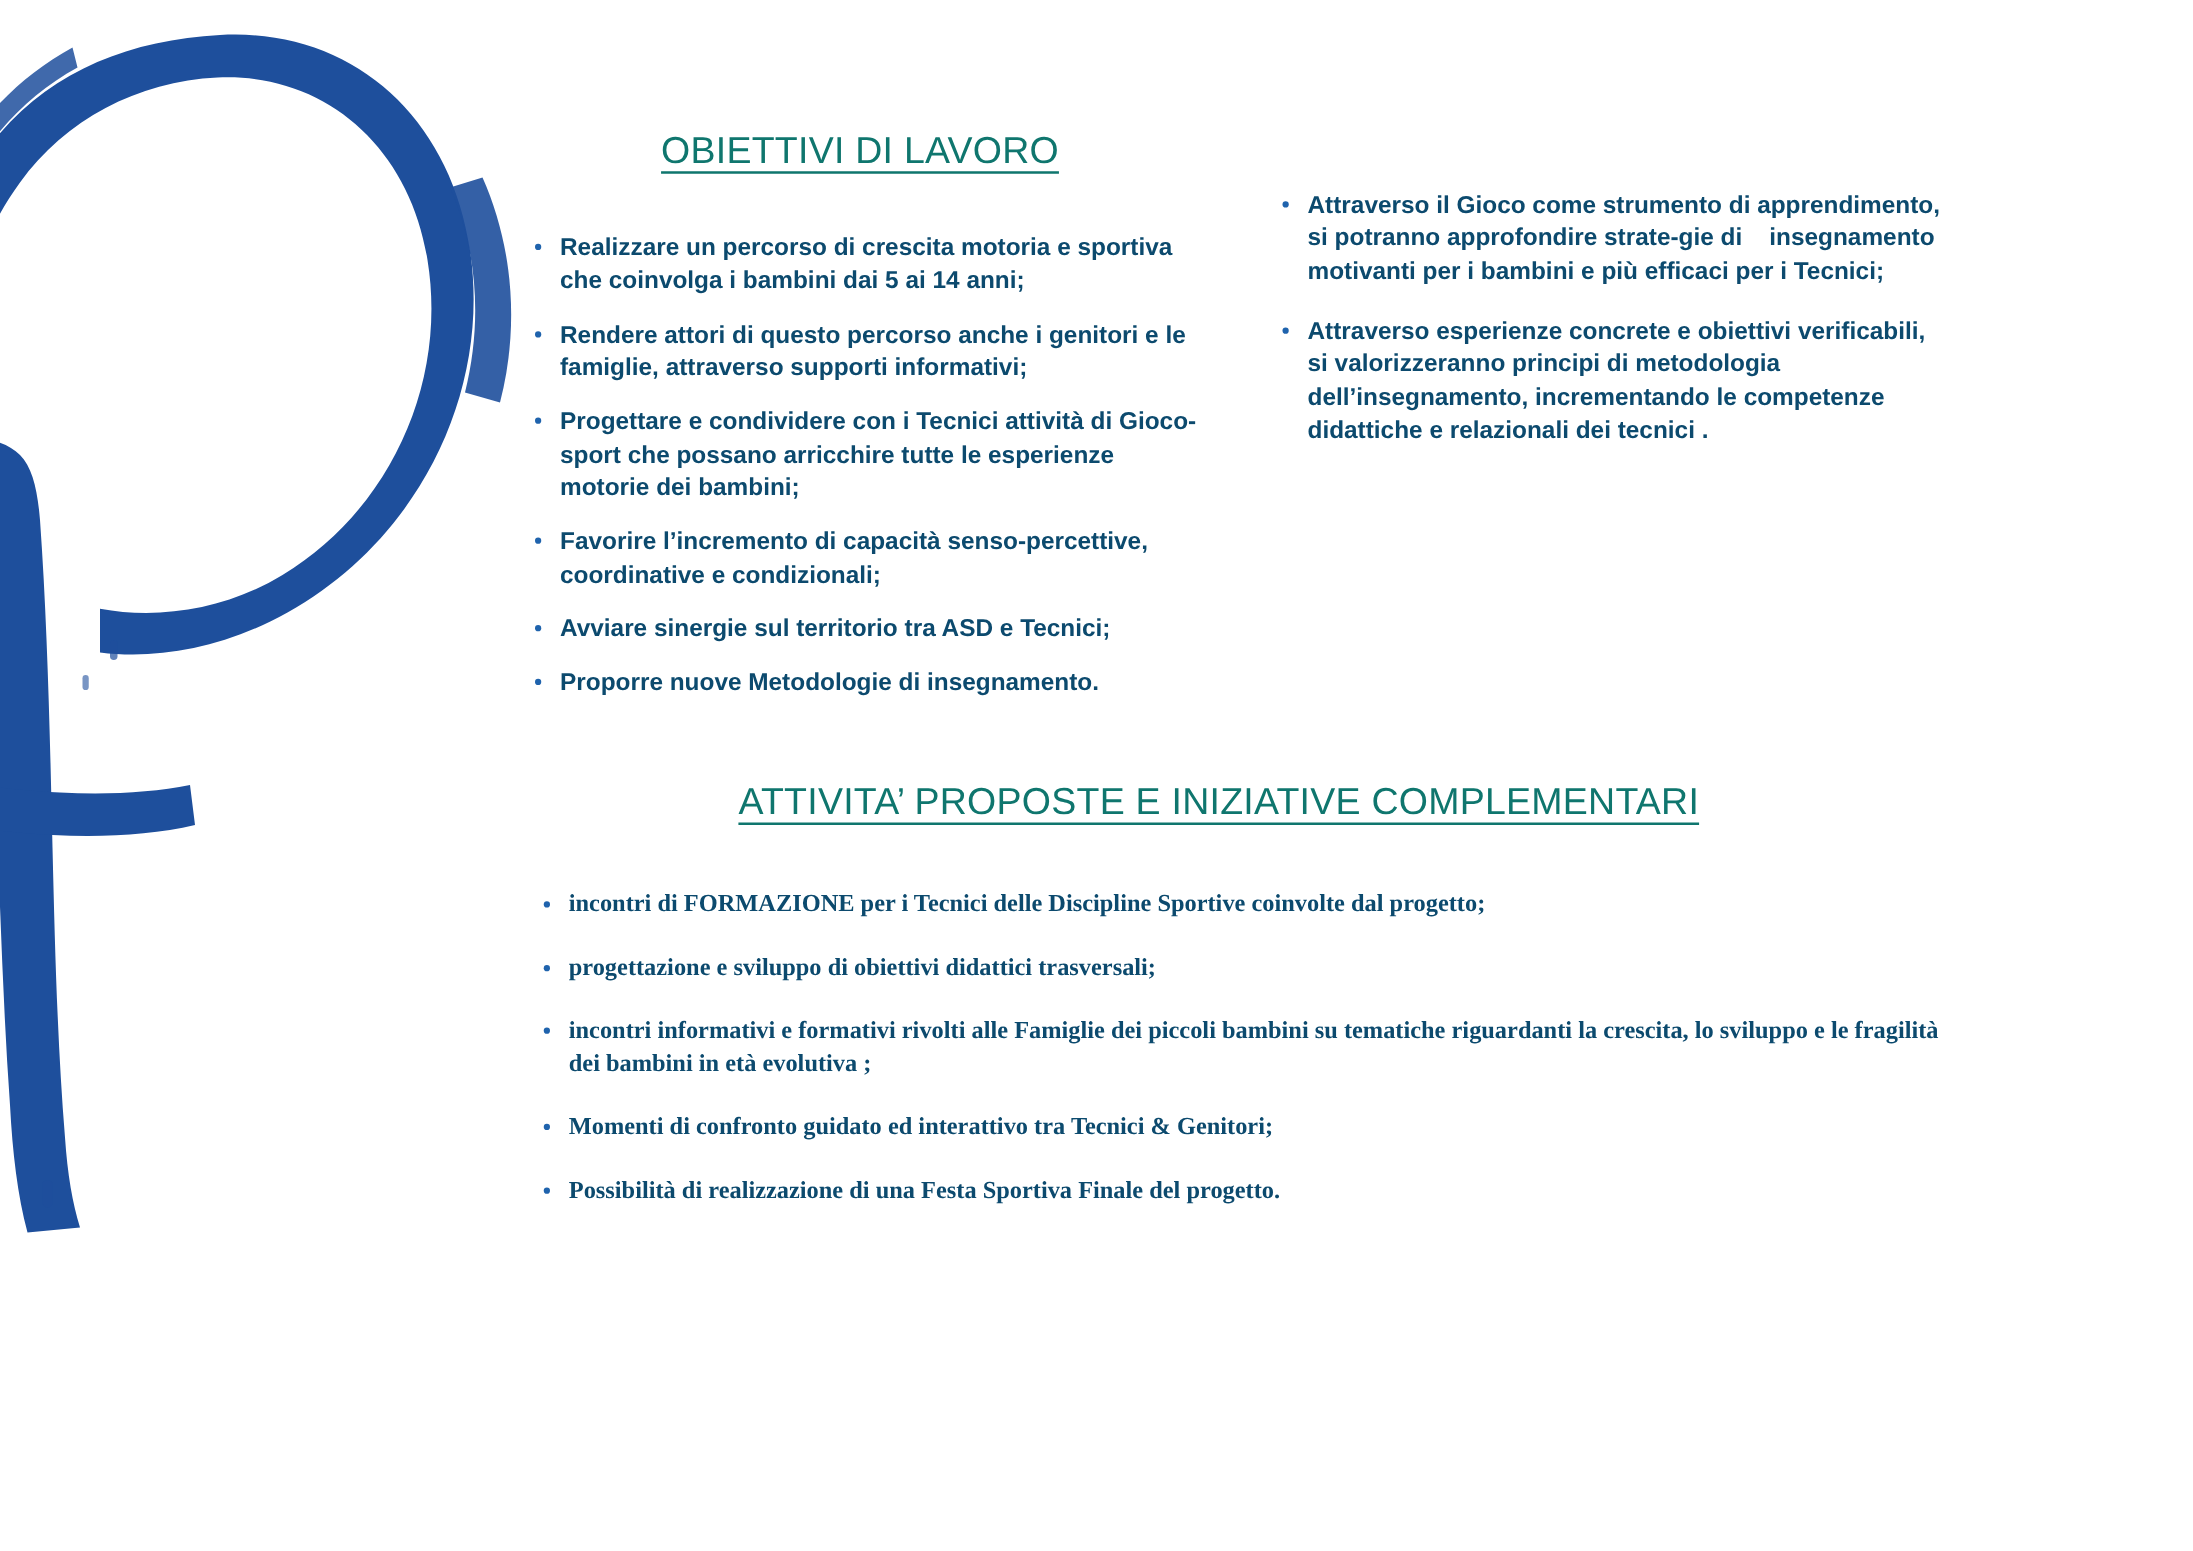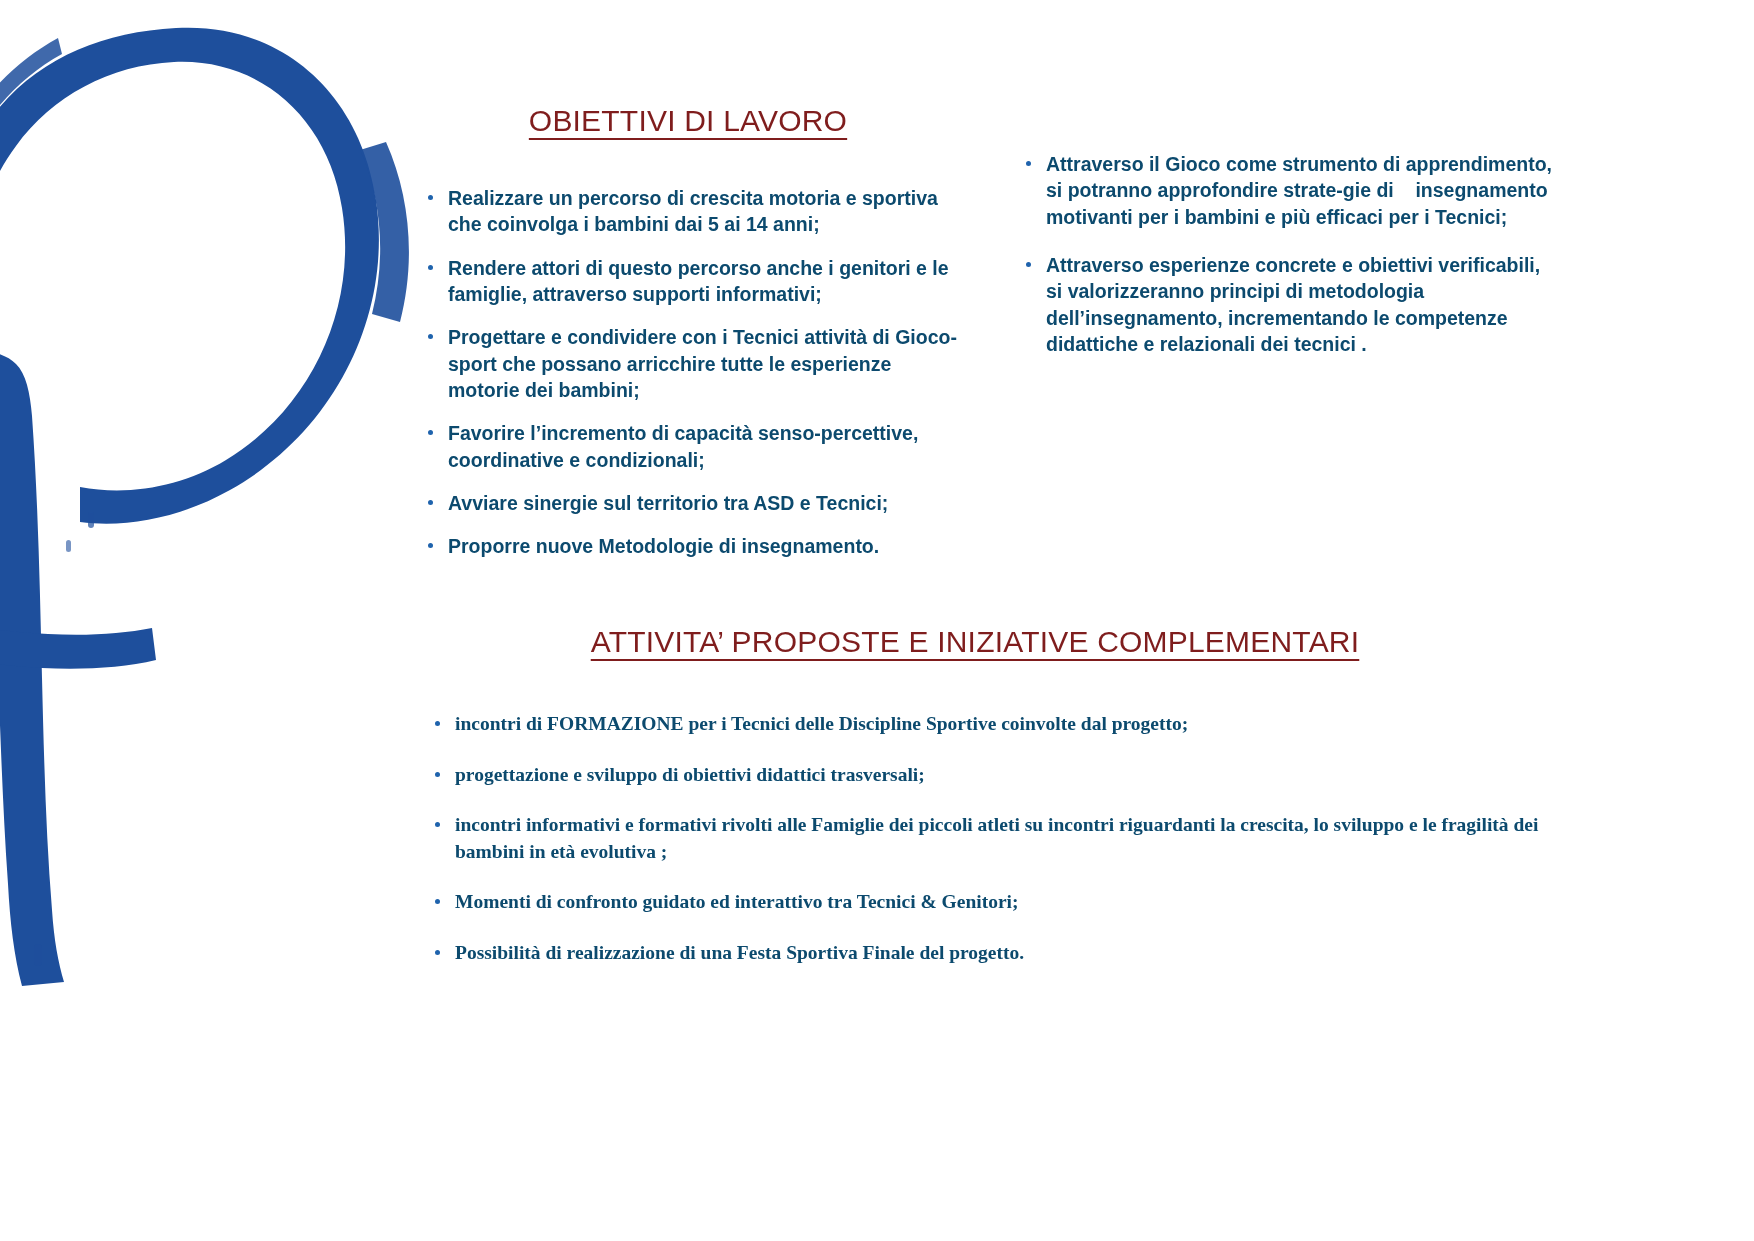--- a/index.html
+++ b/index.html
@@ -26,21 +26,21 @@
   }
 
   
   .page {
     position: absolute;
     inset: 0;
     color: #1f5fa9;
   }
 
   .section-title {
-    color: #7f1d1d;
+    color: #0f766e;
     font-size: 30px;
     font-weight: 400;
     letter-spacing: 0.2px;
     text-align: center;
     text-decoration: underline;
     text-underline-offset: 7px;
     text-decoration-thickness: 1.5px;
     white-space: nowrap;
   }
 
@@ -186,19 +186,19 @@
       <li class="nowrap-pad">Attraverso il Gioco come strumento di apprendimento, si potranno approfondire strate-gie di    insegnamento motivanti per i bambini e più efficaci per i Tecnici;</li>
       <li>Attraverso esperienze concrete e obiettivi verificabili, si valorizzeranno principi di metodologia dell’insegnamento, incrementando le competenze didattiche e relazionali dei tecnici .</li>
     </ul>
   </div>
 
   <div class="section-attivita">
     <div class="section-title">ATTIVITA’ PROPOSTE E INIZIATIVE COMPLEMENTARI</div>
     <ul class="bullet-list">
       <li>incontri di FORMAZIONE per i Tecnici delle Discipline Sportive coinvolte dal progetto;</li>
       <li>progettazione e sviluppo di obiettivi didattici trasversali;</li>
-      <li>incontri informativi e formativi rivolti alle Famiglie dei piccoli atleti su incontri riguardanti la crescita, lo sviluppo e le fragilità dei bambini in età evolutiva ;</li>
+      <li>incontri informativi e formativi rivolti alle Famiglie dei piccoli bambini su tematiche riguardanti la crescita, lo sviluppo e le fragilità dei bambini in età evolutiva ;</li>
       <li>Momenti di confronto guidato ed interattivo tra Tecnici &amp; Genitori;</li>
       <li> Possibilità di realizzazione di una Festa Sportiva Finale del progetto.</li>
     </ul>
   </div>
 
 </div>
 
 </body></html>

